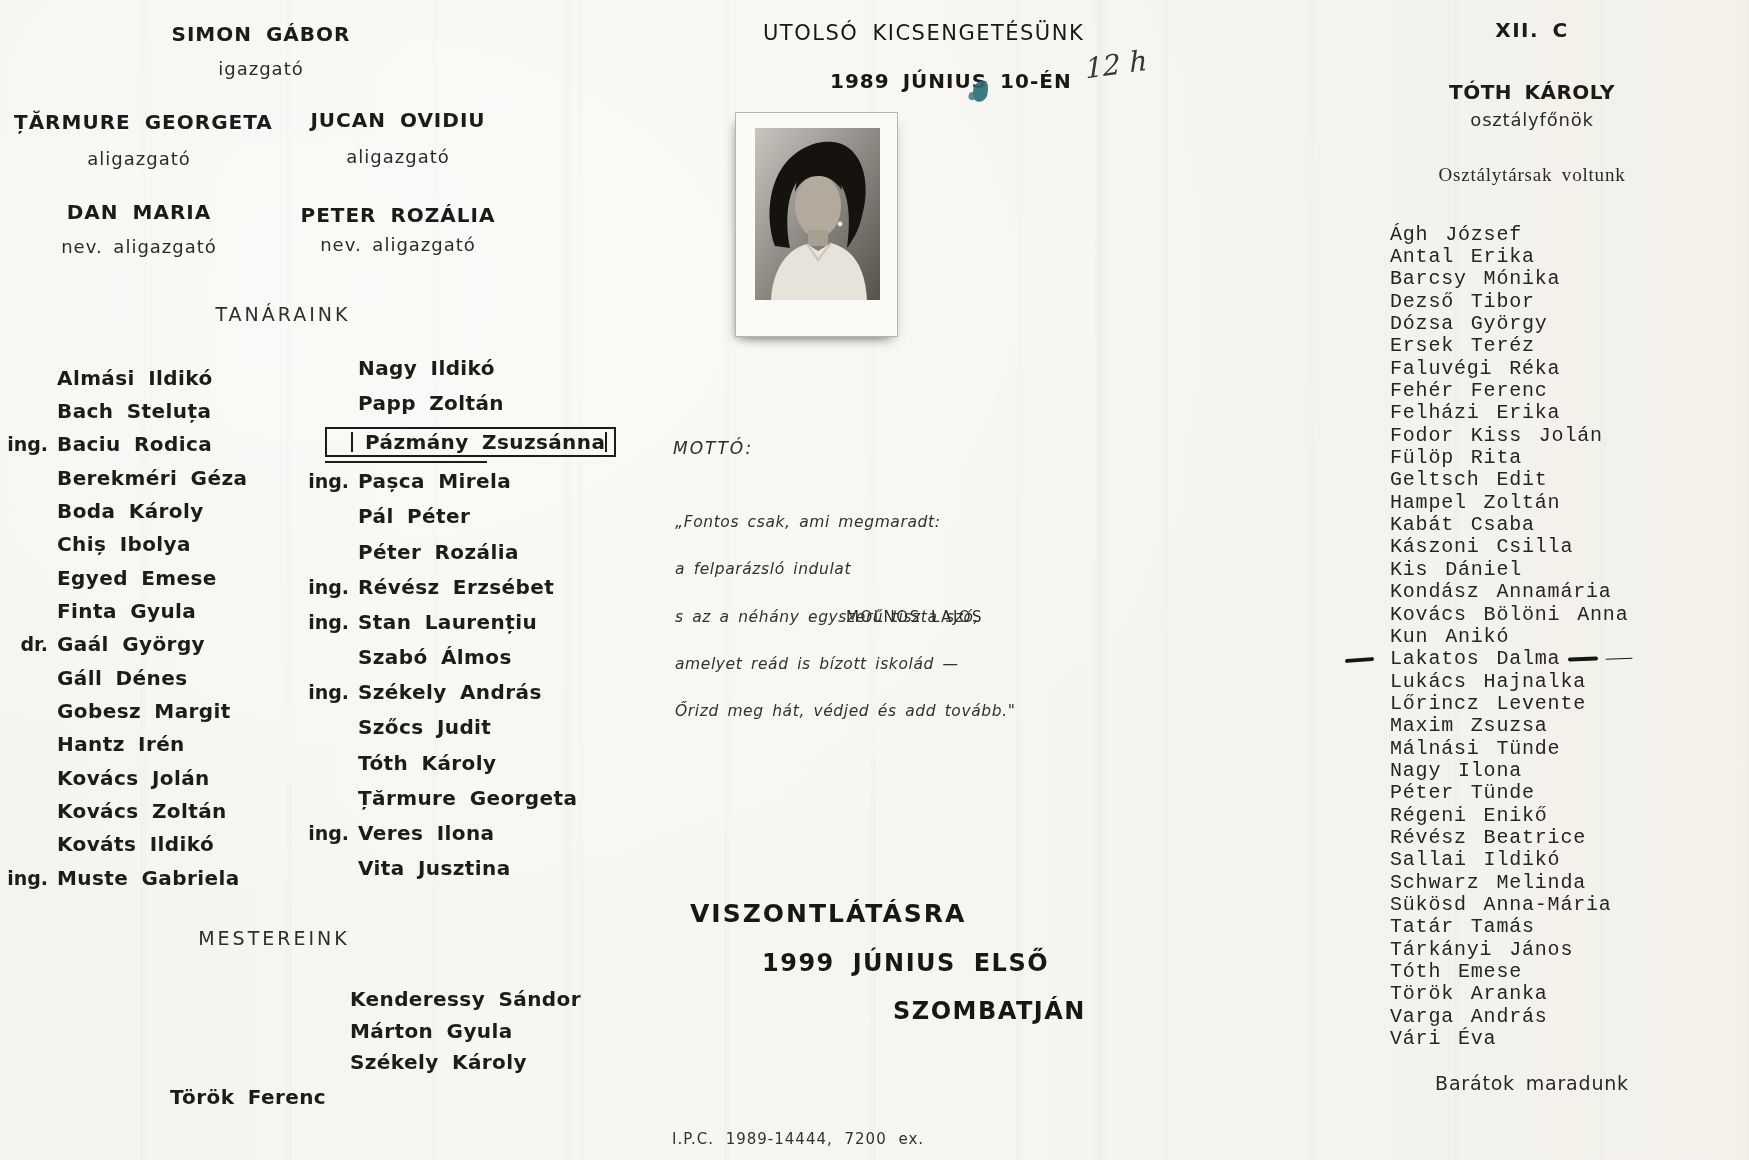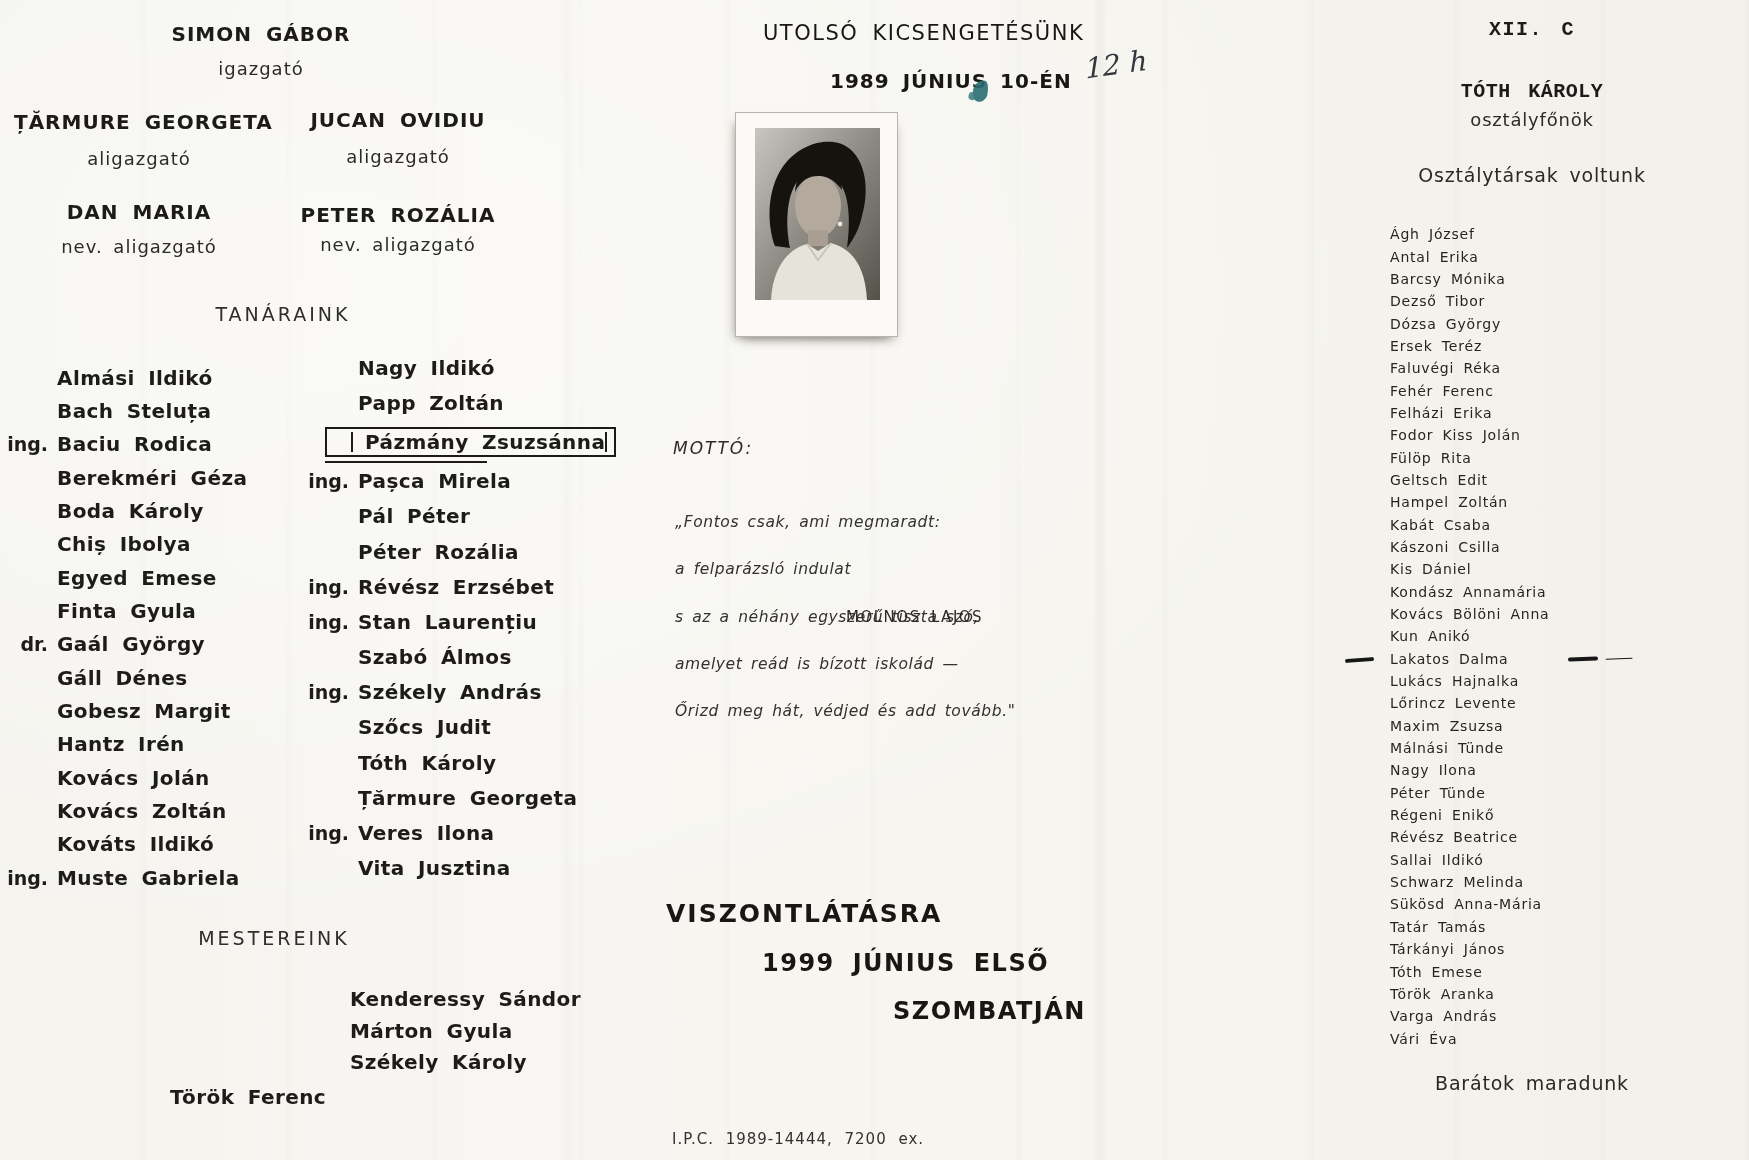--- a/index.html
+++ b/index.html
@@ -51,25 +51,25 @@
   
   .photo-frame {
     left:735px; top:112px; width:163px; height:225px;
     background:#fbfaf7; border:1px solid #b8b4ab;
     box-shadow:-5px 6px 9px -5px rgba(60,55,45,.5), 4px 8px 10px -6px rgba(60,55,45,.3);
   }
   .photo-inner { position:absolute; left:19px; top:15px; width:125px; height:172px; overflow:hidden; background:#8d8a84; }
 
   
   .s-col .s-row { position:relative; height:22.35px; display:flex; align-items:center;
-    font-size:14px; letter-spacing:.8px; word-spacing:4px; color:#26251f; white-space:nowrap; }
+    font-size:20px; letter-spacing:.8px; word-spacing:4px; color:#26251f; white-space:nowrap;font-family:Liberation Mono, monospace; }
   .s-row.marked::before { content:""; position:absolute; left:-45px; top:10px; width:29px; height:3.5px; background:#161616; border-radius:2px; transform:rotate(-4deg); }
   .s-row.marked::after  { content:""; position:absolute; left:178px; top:9px; width:30px; height:3.5px; background:#161616; border-radius:2px; transform:rotate(-2deg); box-shadow:36px 1px 0 -1.5px #161616; }
 
-  .r-big { font-weight:bold; font-size:20px; letter-spacing:1.5px; word-spacing:5px; color:#1c1b19; white-space:nowrap;font-family:Liberation Mono, monospace; }
+  .r-big { font-weight:bold; font-size:20px; letter-spacing:1.5px; word-spacing:5px; color:#1c1b19; white-space:nowrap; }
   .r-sub { font-size:18px; letter-spacing:.8px; color:#2c2b28; white-space:nowrap; }
   .r-head { font-size:19px; letter-spacing:.8px; word-spacing:4px; color:#2a2926; white-space:nowrap; }
 
   .crease { top:0; bottom:0; width:14px; background:linear-gradient(90deg,transparent,rgba(70,62,48,.045),transparent); }
 </style>
 </head>
 <body>
 
 <div class="page">
 
@@ -304,30 +304,30 @@
       <div class="poem-line">a felparázsló indulat</div>
 
       <div class="poem-line">s az a néhány egyszerű tiszta szó,</div>
 
       <div class="poem-line">amelyet reád is bízott iskolád —</div>
 
       <div class="poem-line">Őrizd meg hát, védjed és add tovább."</div>
     </div>
   <div class="abs motto-author" style="left:846px; top:608px;">MOLNOS LAJOS</div>
 
-  <div class="abs reunion" style="left:666px; top:899px; font-size:25px; letter-spacing:2px;">VISZONTLÁTÁSRA</div>
+  <div class="abs reunion" style="left:690px; top:899px; font-size:25px; letter-spacing:2px;">VISZONTLÁTÁSRA</div>
   <div class="abs reunion" style="left:762px; top:949px; font-size:24px; letter-spacing:1.5px; word-spacing:8px;">1999 JÚNIUS ELSŐ</div>
   <div class="abs reunion" style="left:893px; top:997px; font-size:24px; letter-spacing:1.5px;">SZOMBATJÁN</div>
 
   <div class="abs imprint" style="left:672px; top:1130px;">I.P.C. 1989-14444, 7200 ex.</div>
 
   <div class="abs ctr r-big" style="left:1432px; top:18px; width:200px;">XII. C</div>
   <div class="abs ctr r-big" style="left:1432px; top:80px; width:200px; letter-spacing:.5px;">TÓTH KÁROLY</div>
   <div class="abs ctr r-sub" style="left:1432px; top:109px; width:200px;">osztályfőnök</div>
-  <div class="abs ctr r-head" style="left:1407px; top:164px; width:250px;">Osztálytársak voltunk</div>
+  <div class="abs ctr r-head" style="left:1407px; top:164px; width:250px;font-family:Liberation Serif, serif;">Osztálytársak voltunk</div>
 
   <div class="abs s-col" style="left:1390px; top:223px;">
 
       <div class="s-row">
         <span>Ágh József</span>
       </div>
 
       <div class="s-row">
         <span>Antal Erika</span>
       </div>

